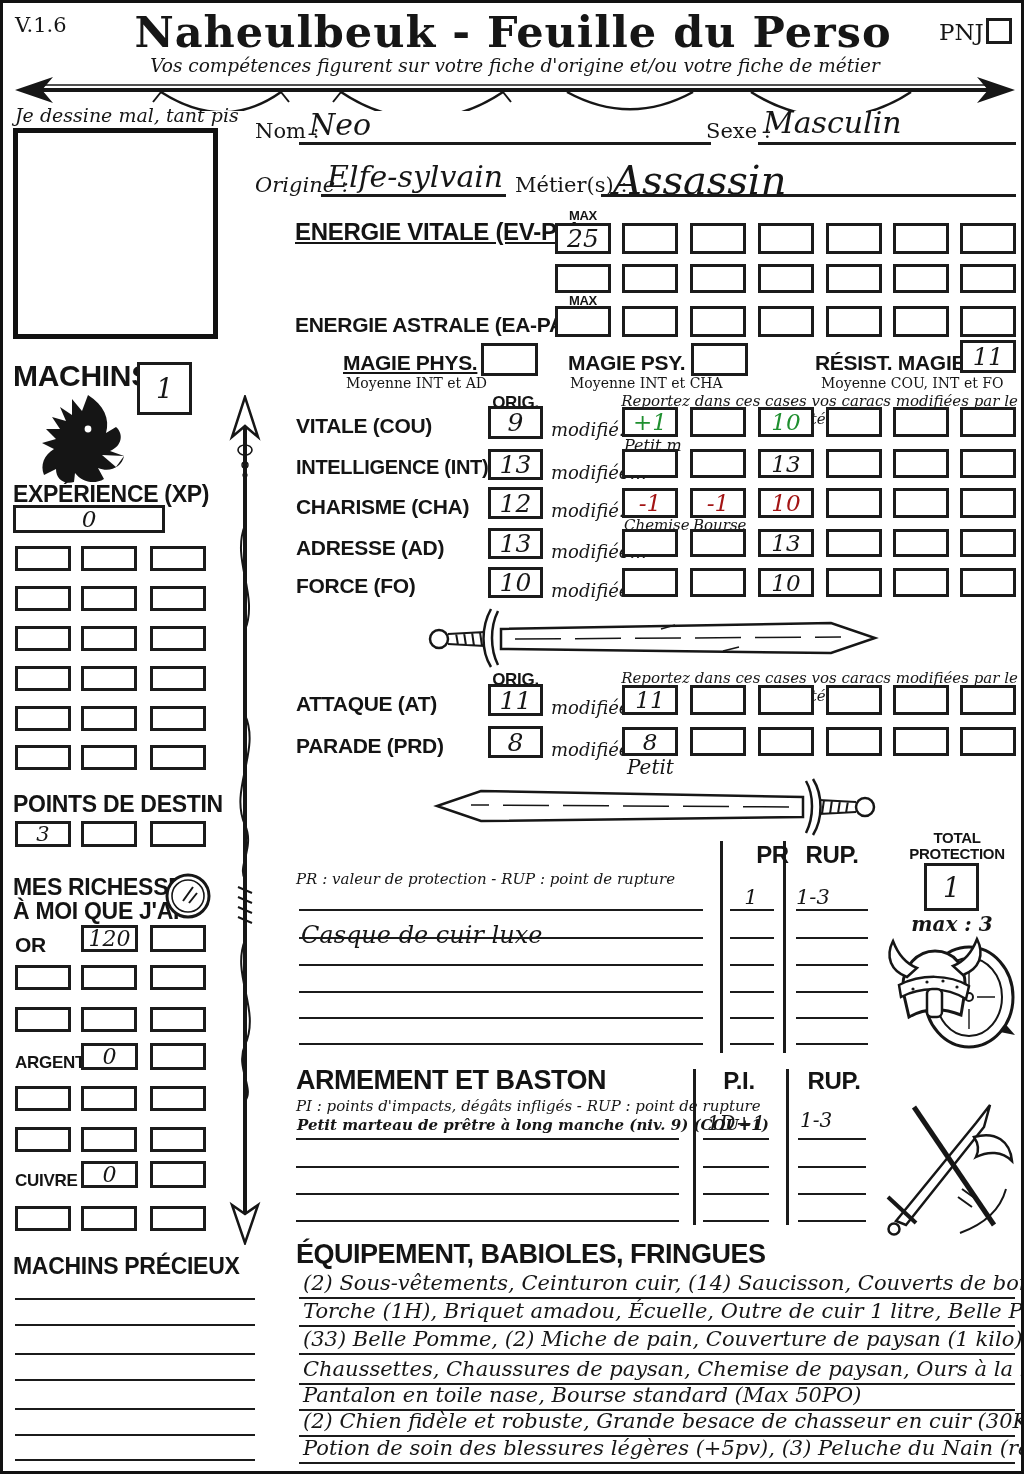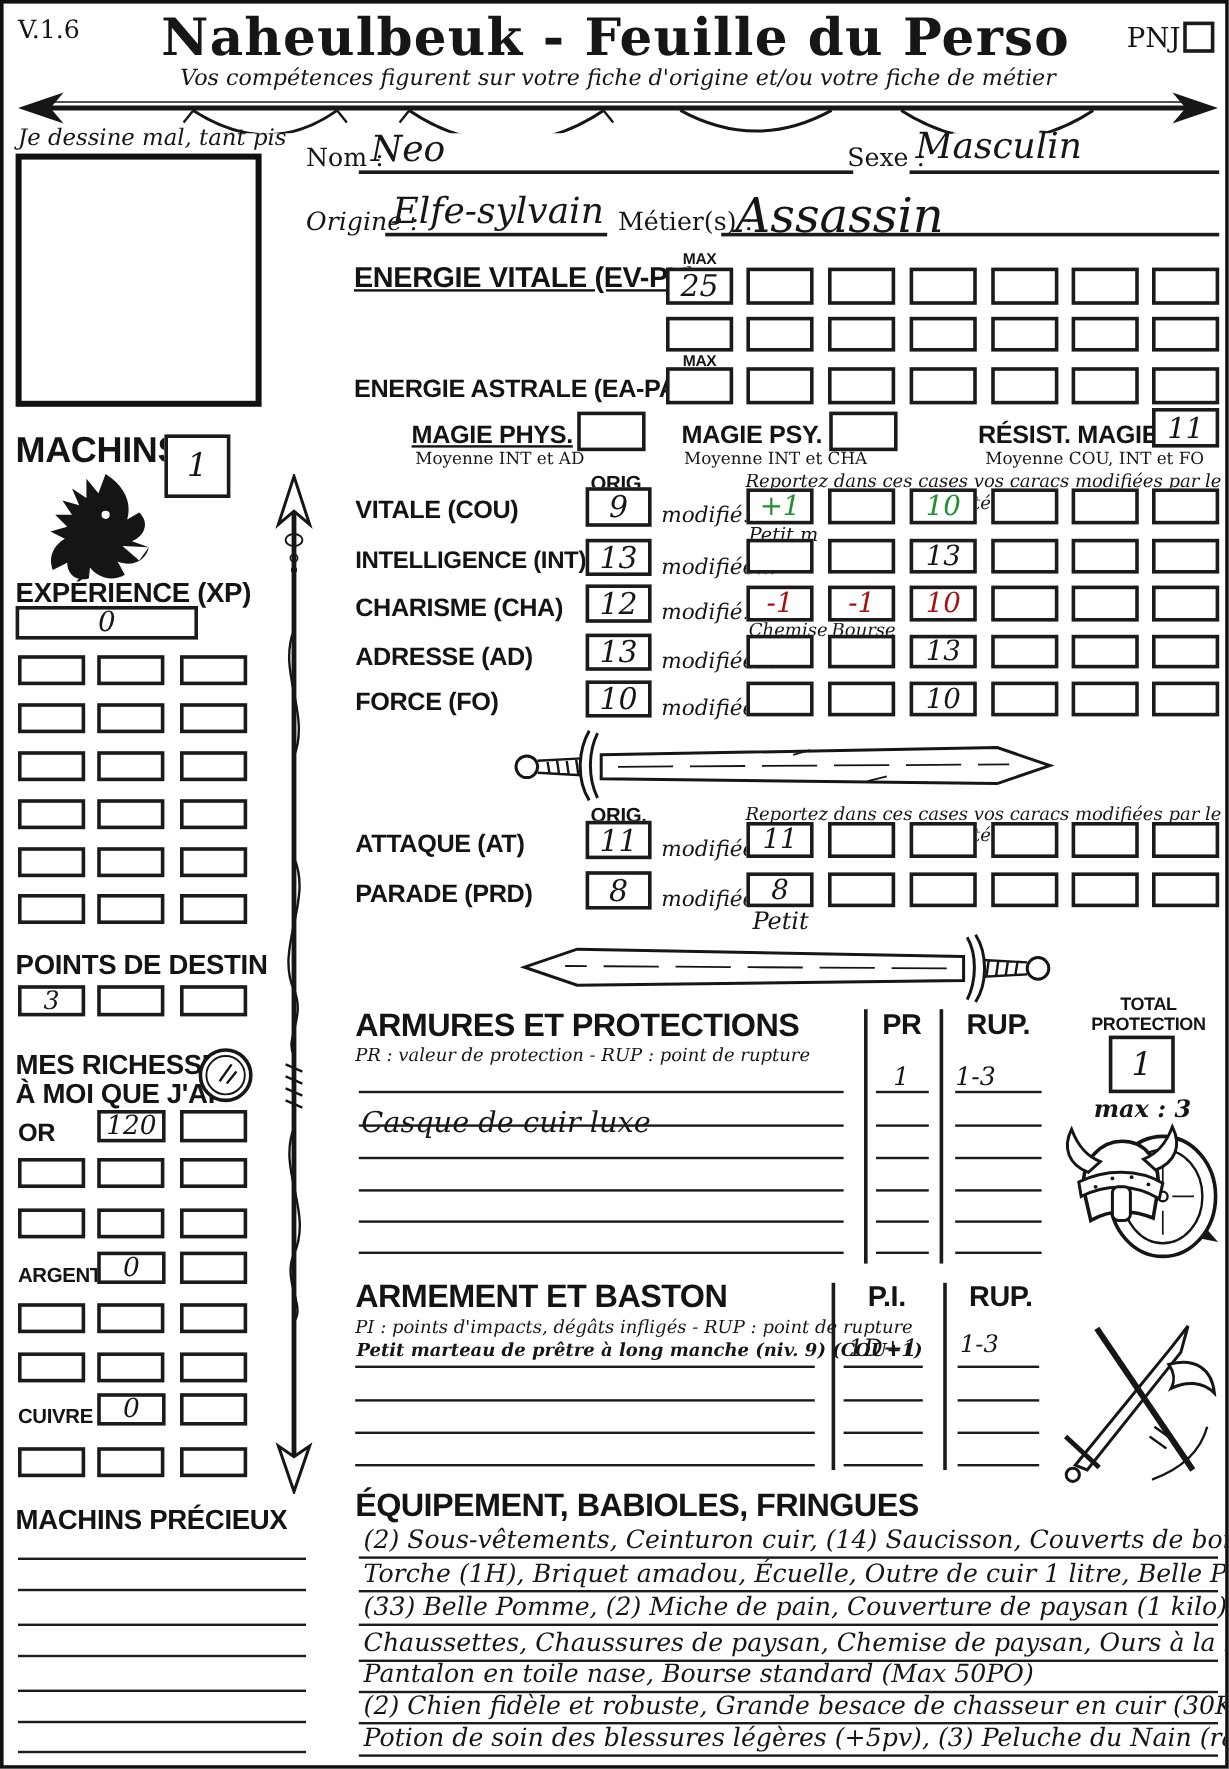--- a/index.html
+++ b/index.html
@@ -351,25 +351,24 @@
       <g transform="translate(450,0) scale(-1,1)">
         <circle cx="16" cy="34" r="9" fill="none" stroke="#161616" stroke-width="2.5"></circle>
         <path d="M25,29 L62,27 M25,39 L62,41 M33,28 L35,40 M41,27.5 L43,40.5 M49,27 L51,41 M57,27 L59,41" stroke="#161616" stroke-width="2" fill="none"></path>
         <path d="M68,6 C58,22 58,46 68,62 M75,8 C67,22 67,44 75,60" stroke="#161616" stroke-width="2.5" fill="none"></path>
         <path d="M78,24 L400,18 L444,33 L400,48 L78,44 Z" fill="#fff" stroke="#161616" stroke-width="2.5"></path>
         <path d="M92,34 L410,32" stroke="#161616" stroke-width="1.5" stroke-dasharray="46 14"></path>
       </g>
     </svg>
   </div>
 
-  <div class="sec" style="left:293px;top:836px;">ARMURES ET PROTECTIONS</div>
   <div class="slab it" style="left:293px;top:867px;font-size:15px;">PR : valeur de protection - RUP : point de rupture</div>
   <div class="vline" style="left:717px;top:838px;height:212px;"></div>
   <div class="vline" style="left:780px;top:838px;height:212px;"></div>
-  <div class="blab ctr" style="left:718px;top:838px;width:61px;font-size:24px;">PR</div>
+  <div class="blab ctr" style="left:718px;top:838px;width:61px;font-size:24px;padding-left:21px;">PR</div>
   <div class="blab ctr" style="left:783px;top:838px;width:92px;font-size:24px;">RUP.</div>
 
   <div class="hwa" style="left:298px;top:878px;font-size:24px;margin-top:40px;">Casque de cuir luxe</div>
   <div class="hwa ctr" style="left:726px;top:882px;width:44px;font-size:21px;">1</div>
   <div class="hwa" style="left:793px;top:882px;font-size:21px;">1-3</div>
 
   <div class="uline" style="left:296px;top:893px;width:404px;height:13px;"></div>
   <div class="uline" style="left:727px;top:893px;width:44px;height:13px;"></div>
   <div class="uline" style="left:793px;top:893px;width:72px;height:13px;"></div>
   <div class="uline" style="left:296px;top:921px;width:404px;height:13px;"></div>

